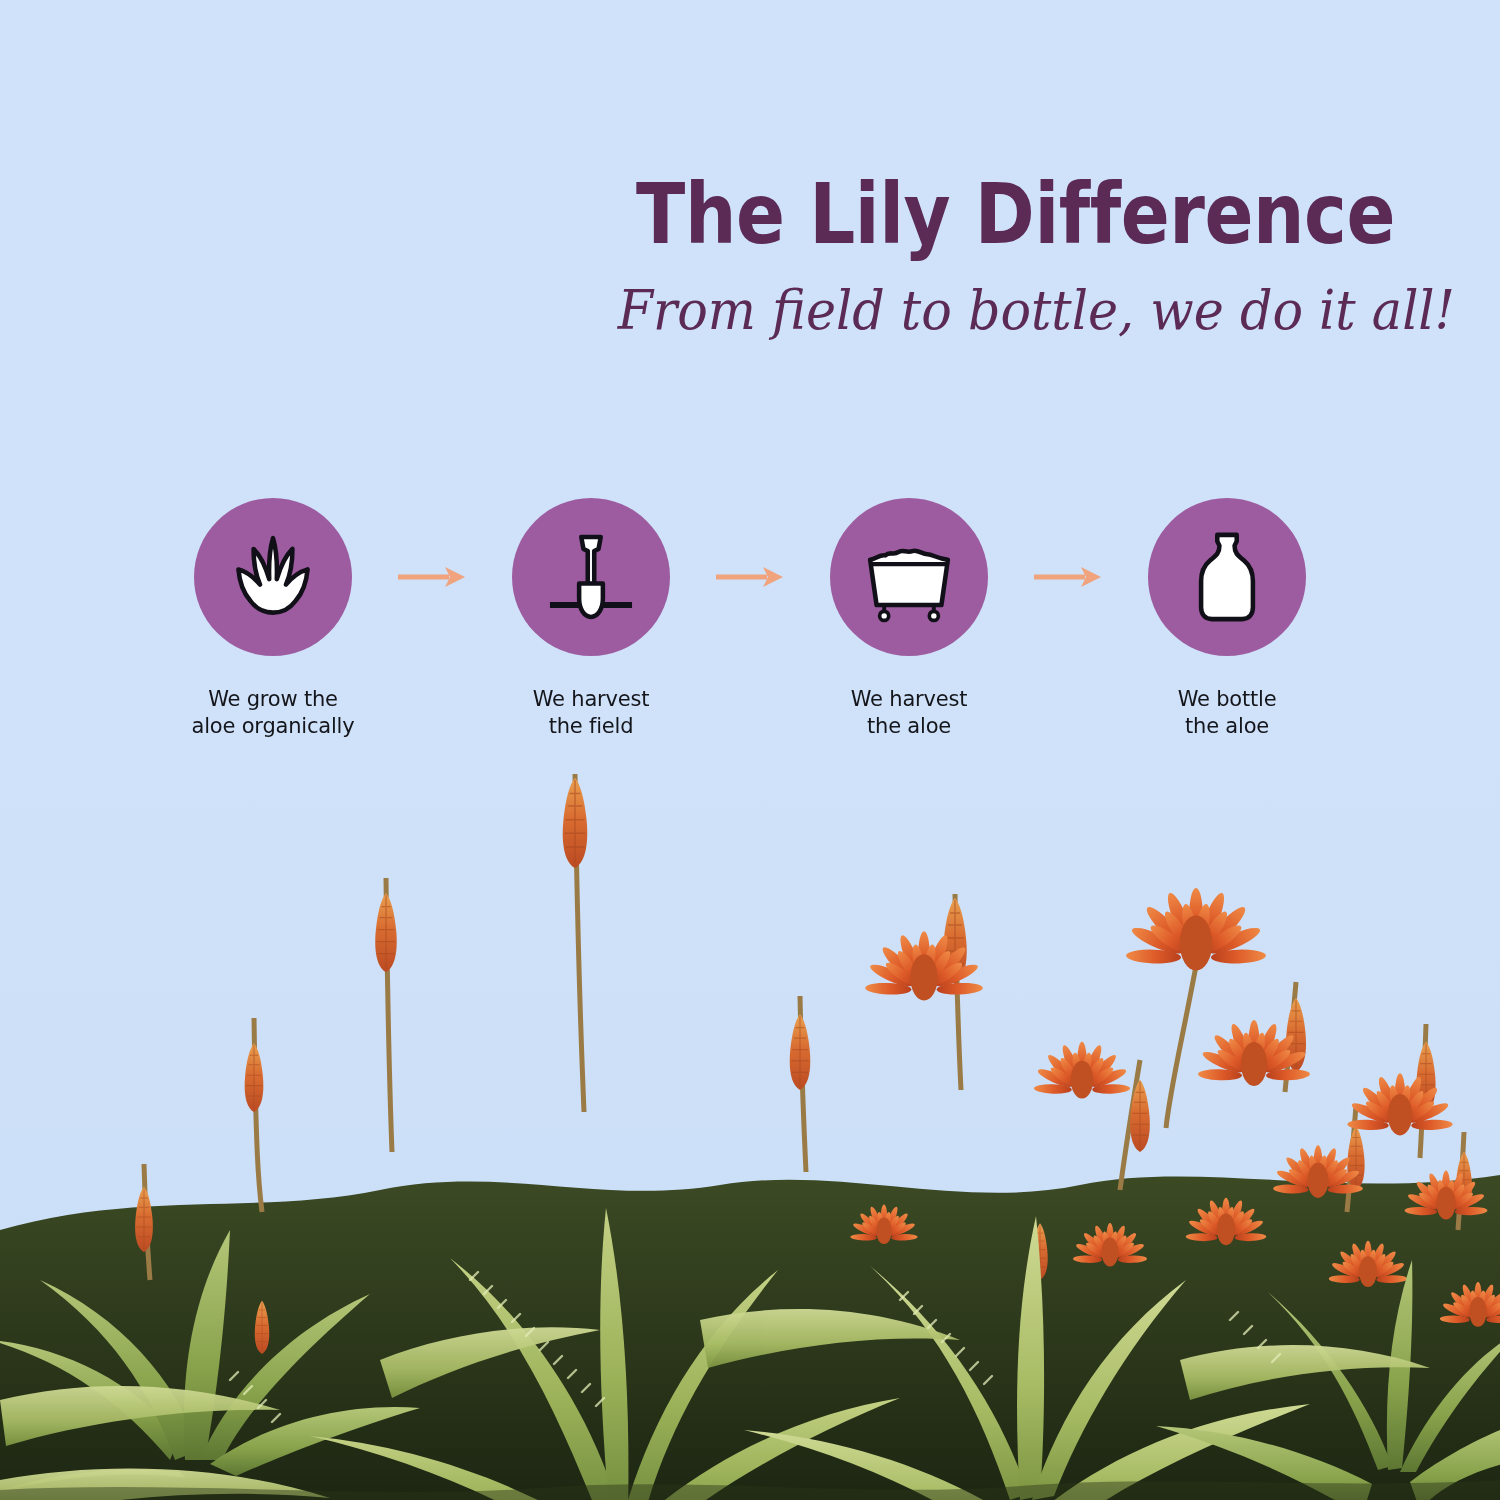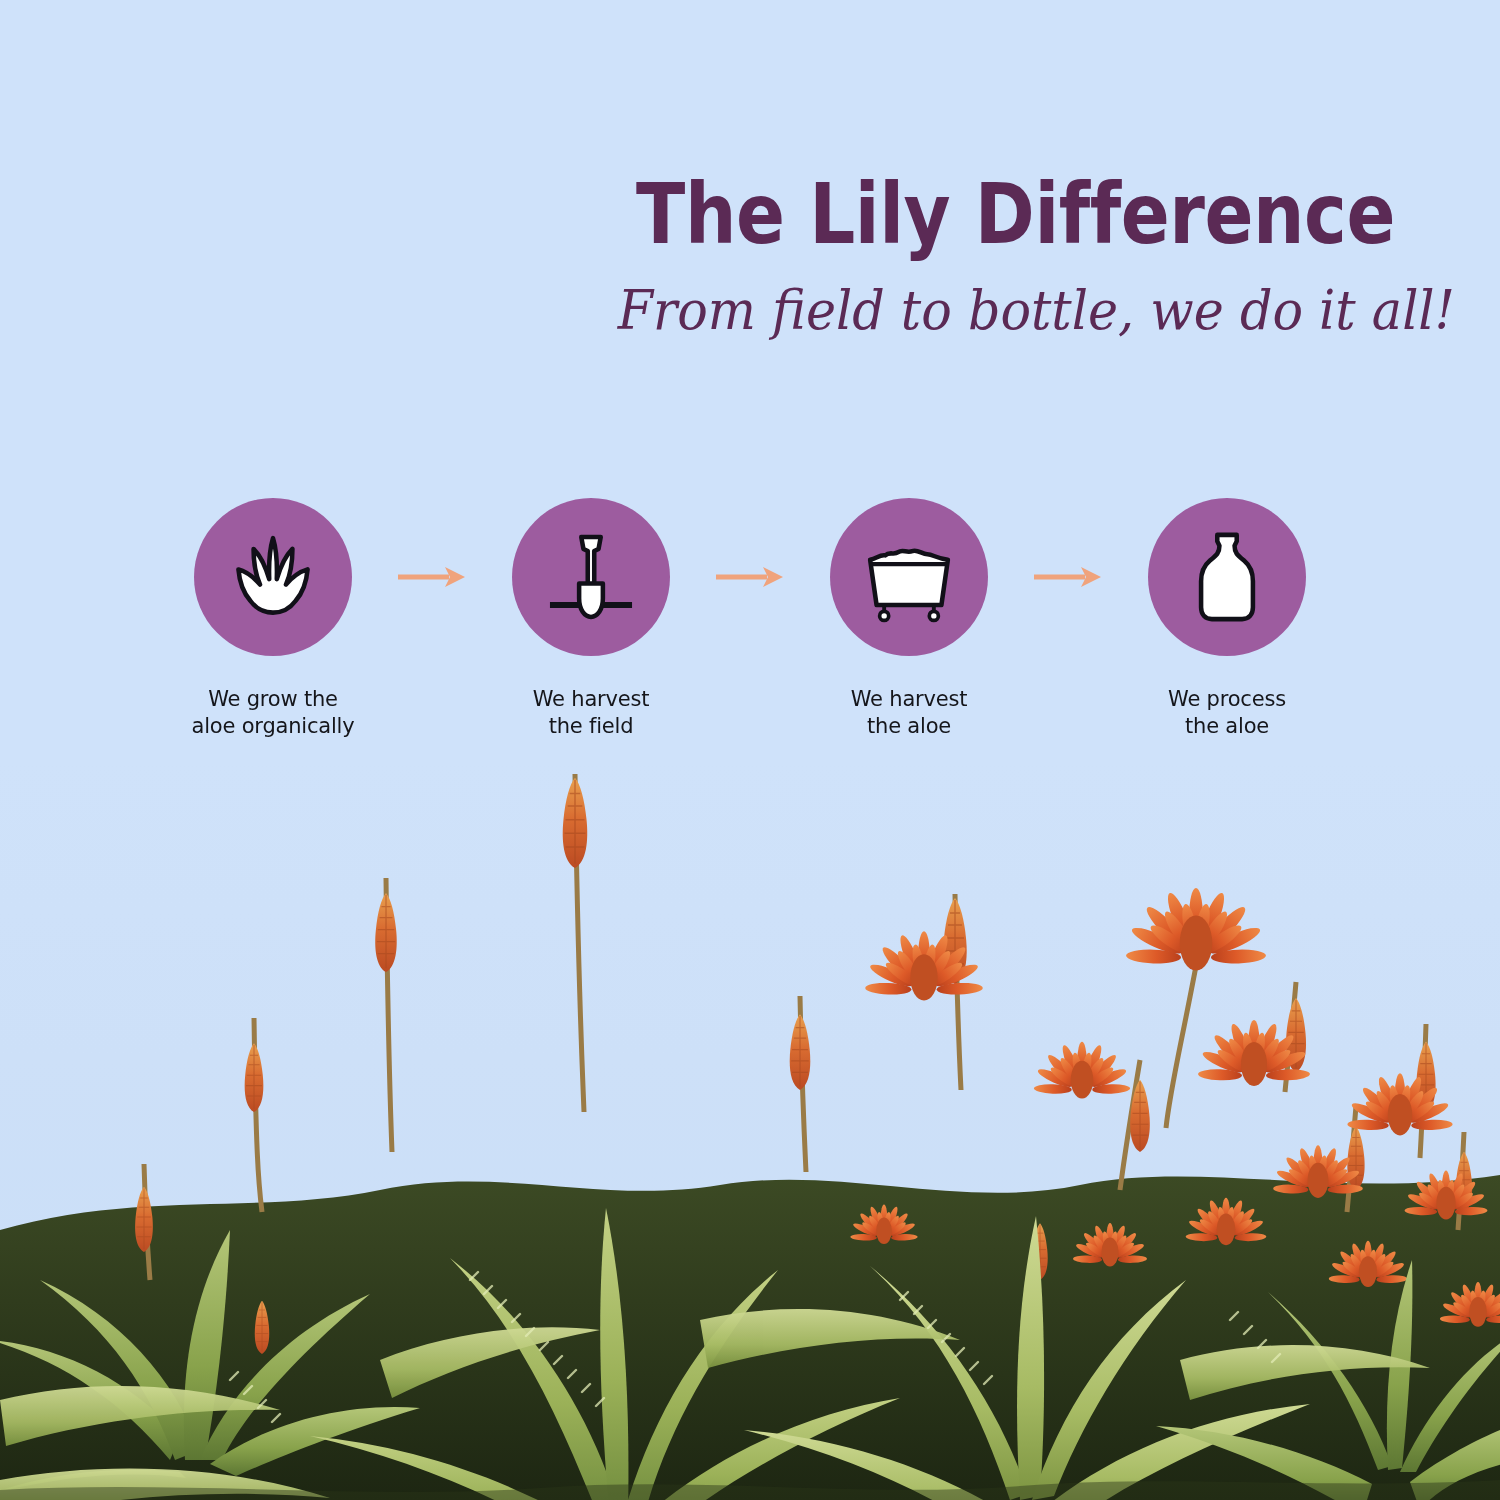--- a/index.html
+++ b/index.html
@@ -198,21 +198,21 @@
         <svg width="108" height="108" viewBox="0 0 100 100">
           <path d="M41 11 L59 11 L59 17 L57 21
                    C 57 28 60 30 66 35
                    C 72 40 74 46 74 54
                    L 74 78 C 74 85 70 89 64 89
                    L 36 89 C 30 89 26 85 26 78
                    L 26 54 C 26 46 28 40 34 35
                    C 40 30 43 28 43 21 L 41 17 Z" fill="#ffffff" stroke="#111018" stroke-width="4.2" stroke-linejoin="round"></path>
         </svg>
       </div>
-      <div class="step-label">We process
+      <div class="step-label">We bottle
 the aloe</div>
     </div>
 
   </div>
 
   <div class="photo">
     <div class="sky"></div>
 
     <svg width="1500" height="740" viewBox="0 0 1500 740">
       <defs>

